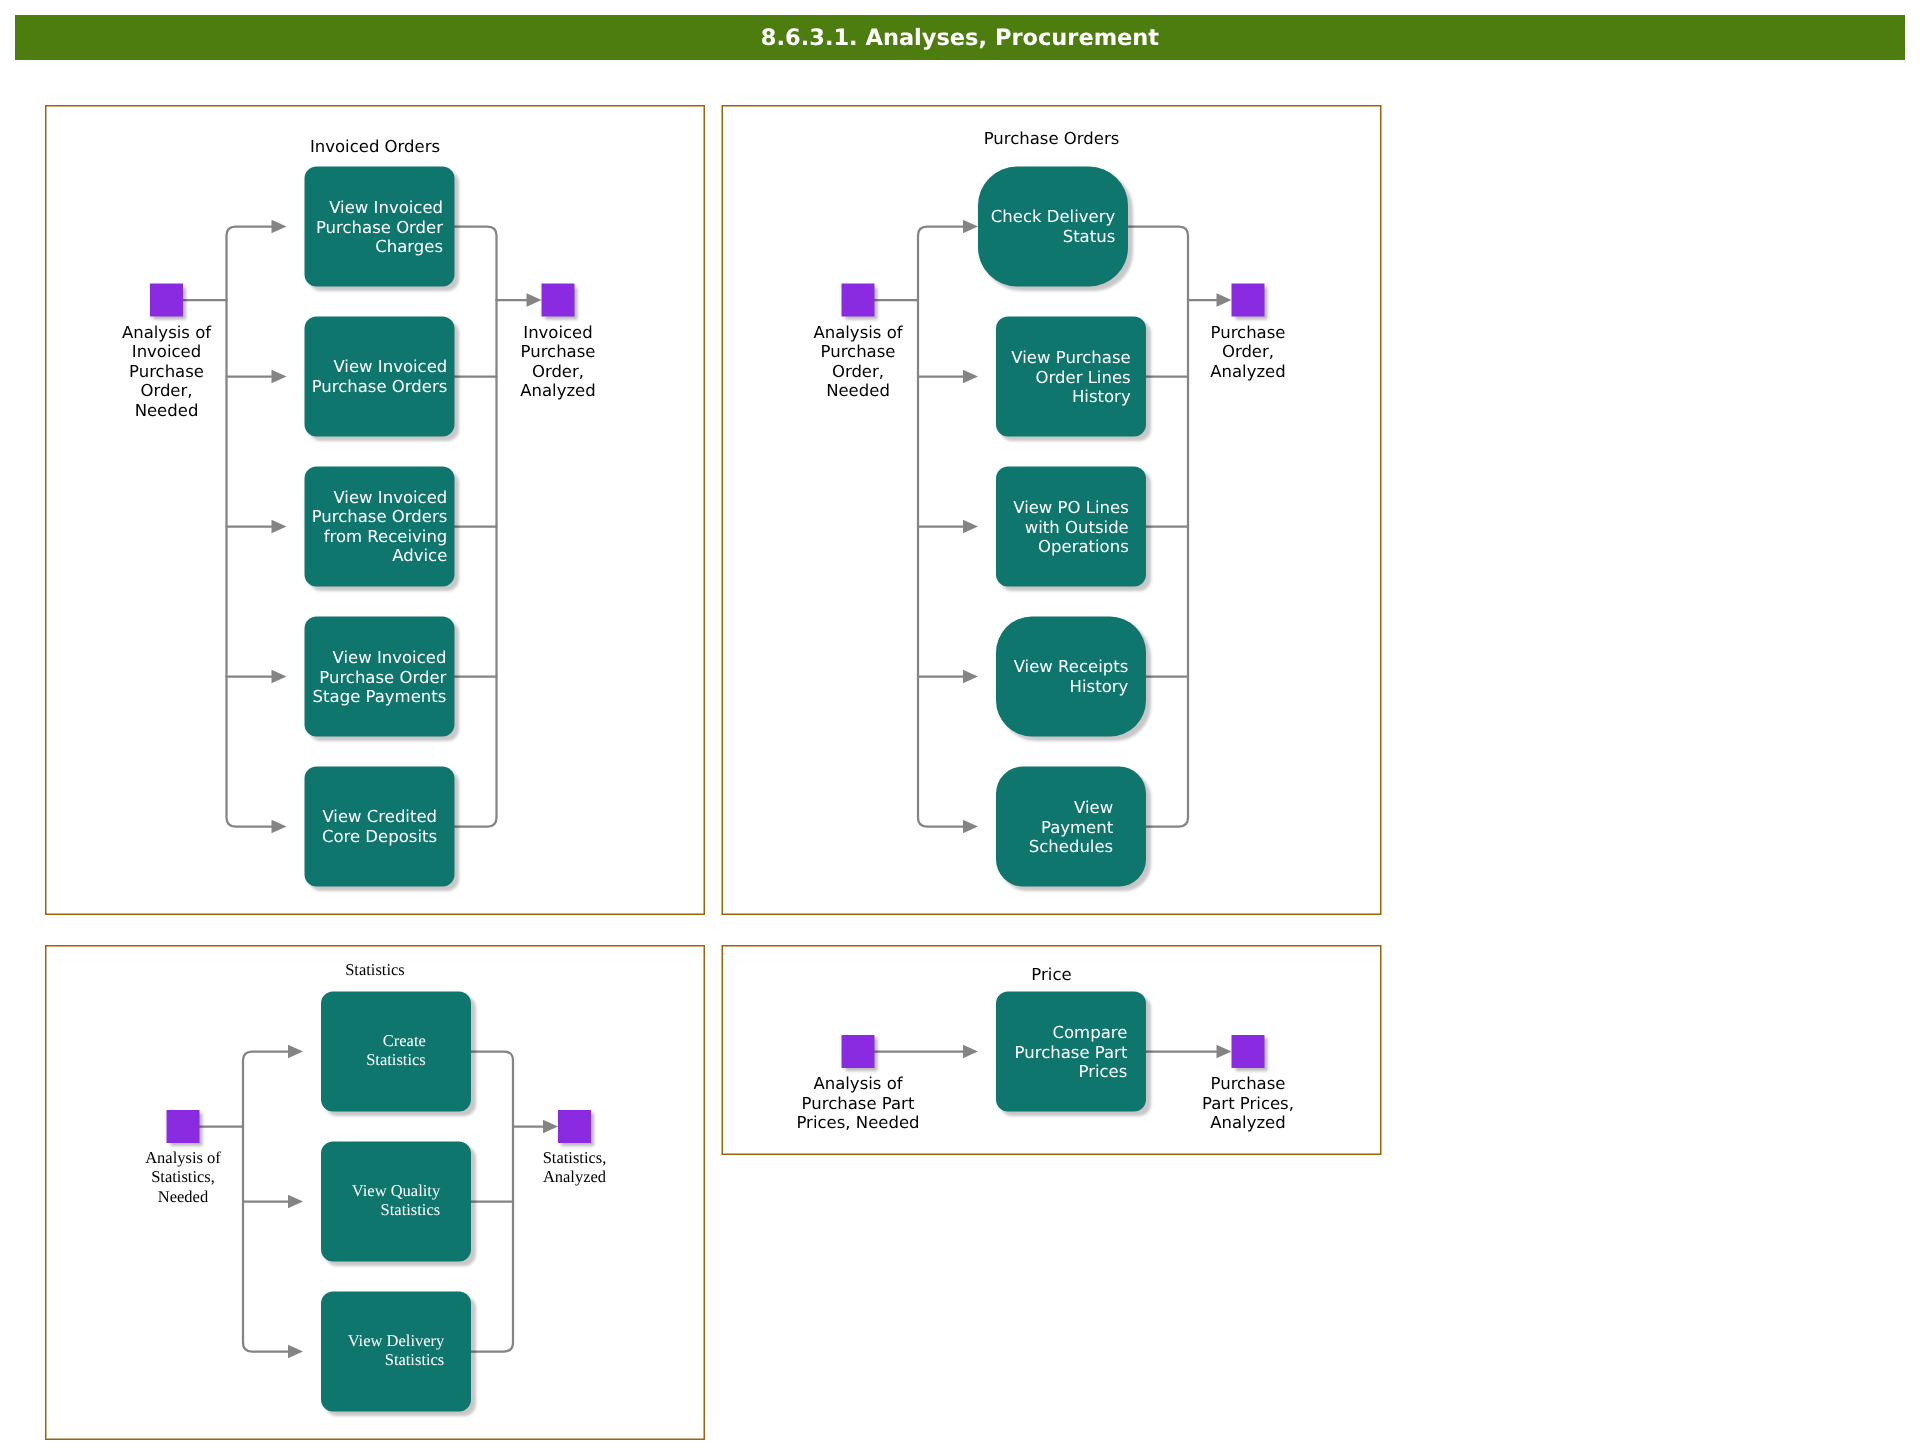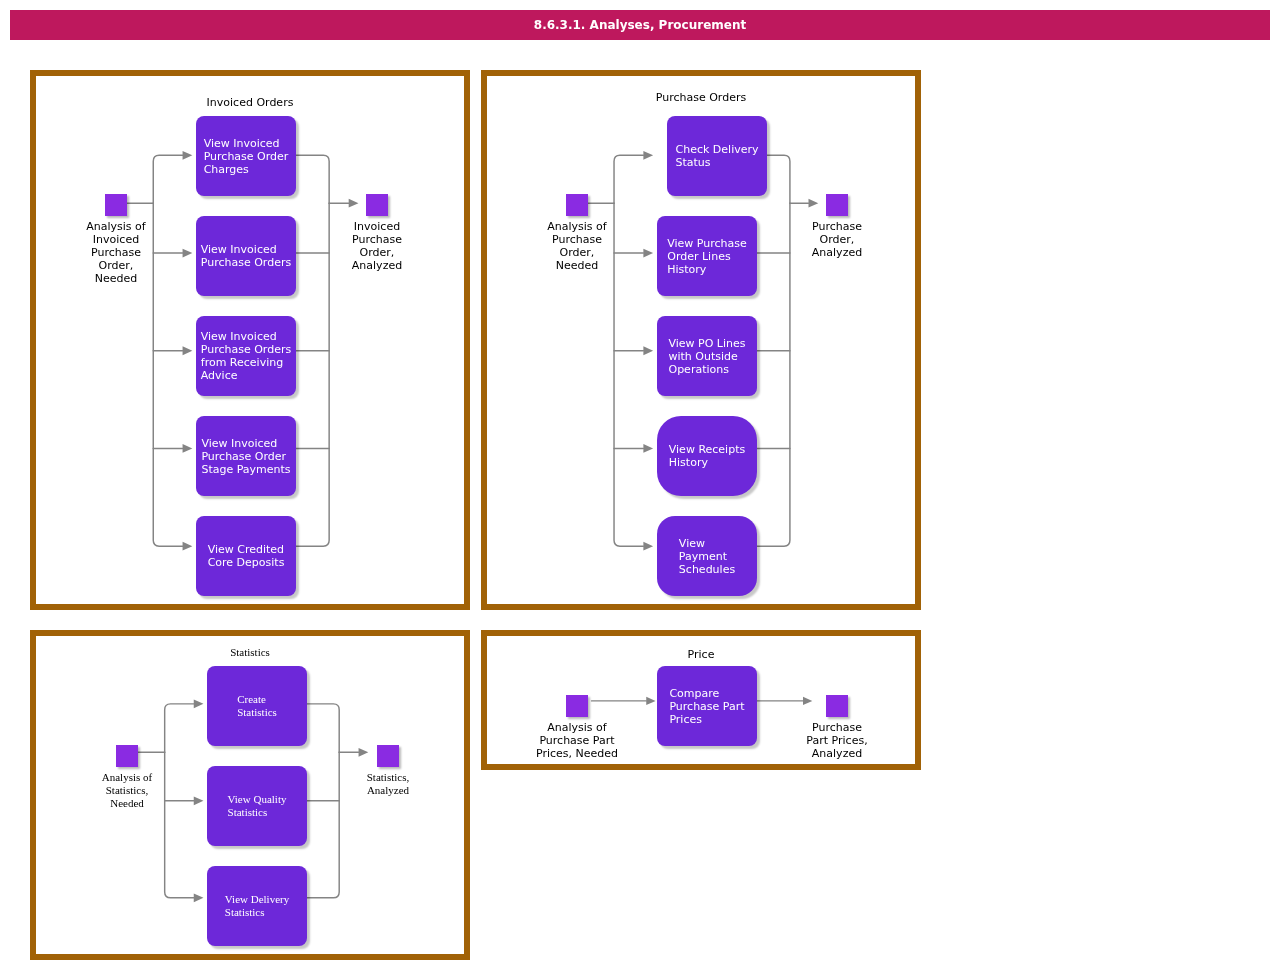--- a/index.html
+++ b/index.html
@@ -3,38 +3,39 @@
 <meta charset="utf-8">
 <style>
   html,body{margin:0;padding:0;}
   body{
     width:1280px;height:970px;position:relative;background:#ffffff;
     font-family:"DejaVu Sans","Liberation Sans",sans-serif;
     -webkit-font-smoothing:antialiased;
   }
   .title-bar{
     position:absolute;left:10px;top:10px;width:1260px;height:30px;
-    background:#be185d;color:#ffffff;display:flex;align-items:center;justify-content:center;
-    font-size:12px;font-weight:bold;
+    background:#4d7c0f;color:#ffffff;display:flex;align-items:center;justify-content:center;
+    font-size:15px;font-weight:bold;
   }
   .panel{
-    position:absolute;background:#ffffff;border:6px solid #a16207;box-sizing:border-box;padding-left:10px;
+    position:absolute;background:#ffffff;border:1px solid #a16207;box-sizing:border-box;padding-left:10px;
   }
   .panel-title{
     position:absolute;left:0;width:100%;text-align:center;
     font-size:11px;color:#000000;
   }
   .connector-svg{position:absolute;left:0;top:0;width:100%;height:100%;}
   .task-box{
     position:absolute;width:100px;height:80px;border-radius:8px;
-    background:#6d28d9;color:#ffffff;
-    display:flex;align-items:center;justify-content:center;text-align:left;
+    background:#0f766e;color:#ffffff;
+    display:flex;align-items:center;justify-content:center;text-align:right;
     font-size:11px;line-height:13px;white-space:pre-line;padding:3px;box-sizing:border-box;
     box-shadow:3px 3px 2px rgba(0,0,0,0.22);
     cursor:pointer;
+    margin-left:12px;
   }
   .event-square{
     position:absolute;width:22px;height:22px;background:#8A2BE2;
     box-shadow:2px 2px 2px rgba(0,0,0,0.28);cursor:pointer;
   }
   .event-label{
     position:absolute;width:110px;text-align:center;color:#000000;
     font-size:11px;line-height:13px;white-space:pre-line;
   }
   .conn{stroke:#848484;stroke-width:1.5;fill:none;stroke-linecap:round;}
@@ -116,21 +117,21 @@
     <path class="conn" d="M270 280 H310"></path>
     <path class="conn" d="M270 380 H310"></path>
     <path class="conn" d="M310 129 H329"></path>
     <path class="arrow" d="M339 129 L329 124.5 L329 133.5 Z"></path>
   </svg>
   <div class="event-square" style="left:79px;top:118px;"></div>
   <div class="event-label" style="left:35px;top:144px;">Analysis of
 Purchase
 Order,
 Needed</div>
-  <div class="task-box" style="left:180px;top:40px;">Check Delivery
+  <div class="task-box" style="left:158px;top:40px;border-radius:26px;">Check Delivery
 Status</div>
   <div class="task-box" style="left:170px;top:140px;">View Purchase
 Order Lines
 History</div>
   <div class="task-box" style="left:170px;top:240px;">View PO Lines
 with Outside
 Operations</div>
   <div class="task-box" style="left:170px;top:340px;border-radius:24px;">View Receipts
 History</div>
   <div class="task-box" style="left:170px;top:440px;border-radius:18px;">View

